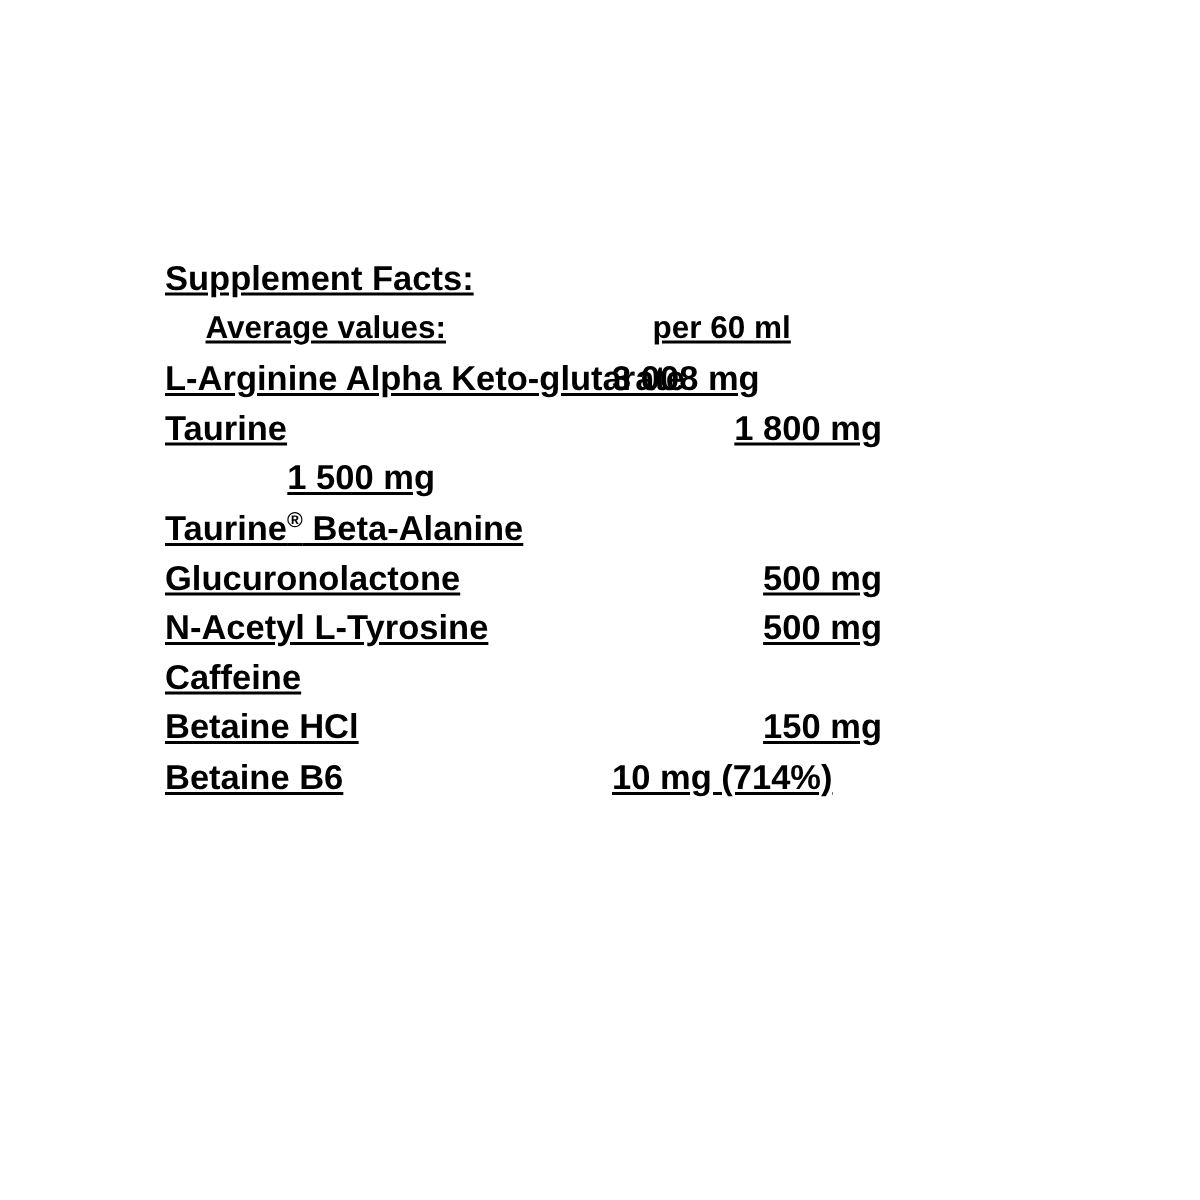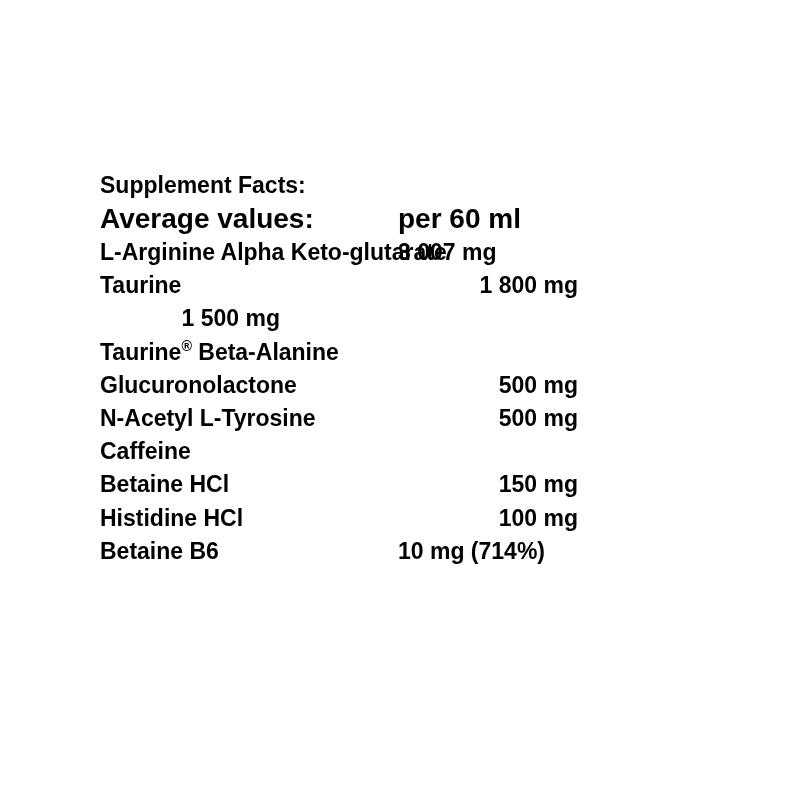--- a/index.html
+++ b/index.html
@@ -9,39 +9,41 @@
   body {
     width: 800px;
     height: 800px;
     background: #ffffff;
     font-family: "Liberation Sans", sans-serif;
     color: #000000;
     overflow: hidden;
   }
   .panel {
     position: absolute;
-    left: 100px;
+    left: 110px;
     top: 168px;
     width: 600px;
+    text-decoration: underline;
   }
   
   .head-line {
     font-size: 23px;
     line-height: 34px;
     font-weight: bold;
     white-space: nowrap;
   }
   .head-line.normal {
     font-weight: bold;
   }
   .avg-row {
     display: flex;
-    font-size: 28px;
+    font-size: 21px;
     line-height: 34px;
     font-weight: bold;
+    margin-left: 27px;
   }
   .avg-row .label {
     width: 298px;
     white-space: nowrap;
   }
   .avg-row .value {
     white-space: nowrap;
   }
   .ing-row {
     display: flex;
@@ -76,21 +78,21 @@
   <div class="head-line">Supplement Facts:</div>
 
 
   <div class="avg-row">
     <span class="label">Average values:</span>
     <span class="value">per 60 ml</span>
   </div>
 
   <div class="ing-row">
     <span class="label">L-Arginine Alpha Keto-glutarate</span>
-    <span class="value wide">3 007 mg</span>
+    <span class="value wide">3 008 mg</span>
   </div>
 
   <div class="ing-row">
     <span class="label">Taurine</span>
     <span class="value">1 800 mg</span>
   </div>
 
   <div class="ing-row">
     <span class="value">1 500 mg</span>
   </div>
@@ -111,23 +113,19 @@
 
   <div class="ing-row">
     <span class="label">Caffeine</span>
   </div>
 
   <div class="ing-row">
     <span class="label">Betaine HCl</span>
     <span class="value">150 mg</span>
   </div>
 
-  <div class="ing-row">
-    <span class="label">Histidine HCl</span>
-    <span class="value">100 mg</span>
-  </div>
 
   <div class="ing-row">
     <span class="label">Betaine B6</span>
     <span class="value wide">10 mg (714%)</span>
   </div>
 
 </div>
 
 </body></html>

